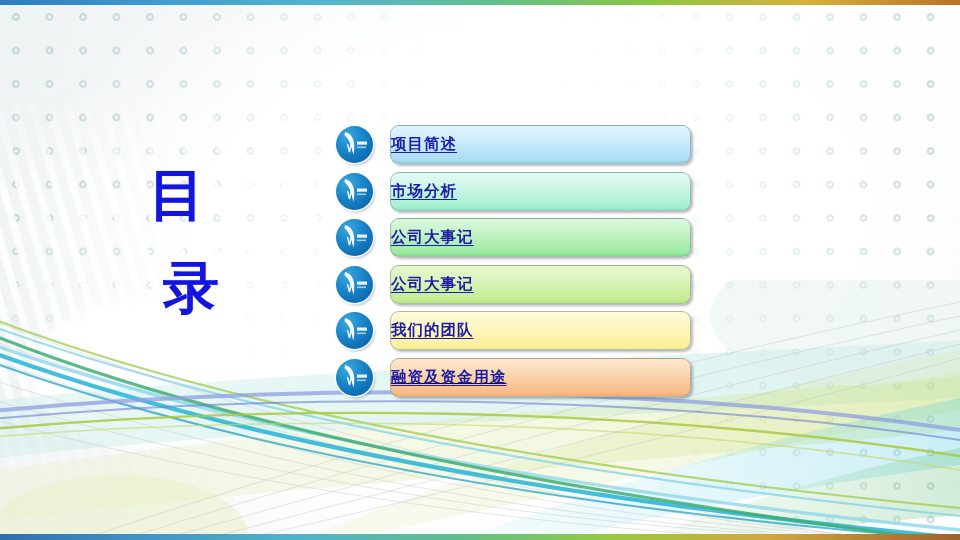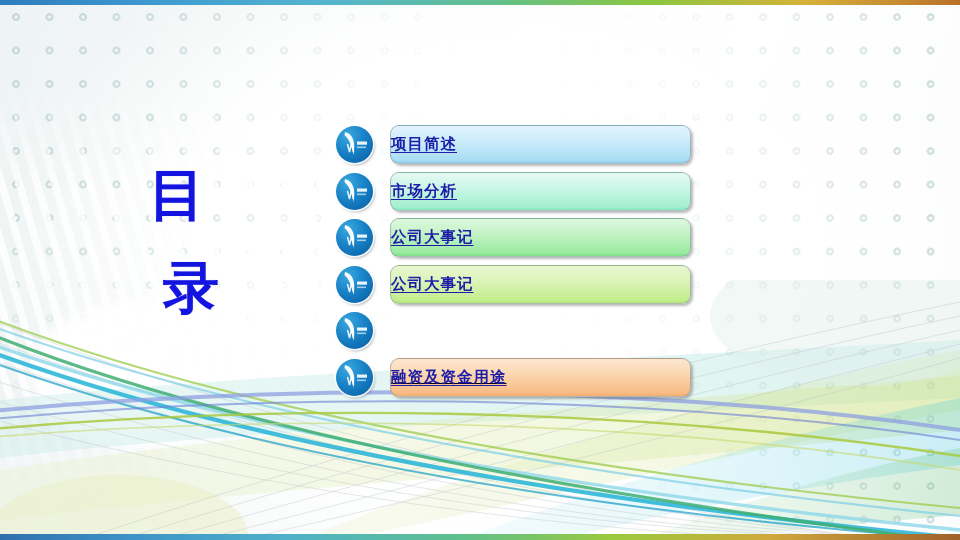--- a/index.html
+++ b/index.html
@@ -313,20 +313,23 @@
 
     <div class="menu-row">
       <div class="badge">
         <svg width="37" height="37" viewBox="0 0 37 37">
           <path d="M9 6 C17 8, 20 16, 17.5 29 C16 20, 13 13, 8.5 9 Z" fill="#ffffff" opacity="0.95"></path>
           <path d="M11.5 18 L13.5 26 L15.5 17 L17.5 26" stroke="#ffffff" stroke-width="1.5" fill="none" opacity="0.9"></path>
           <rect x="21" y="15.5" width="10" height="3.2" fill="#ffffff" opacity="0.9"></rect>
           <rect x="21" y="20.5" width="9" height="1.6" fill="#ffffff" opacity="0.6"></rect>
         </svg>
       </div>
+      <div class="bar">
+        <span class="bar-label">我们的团队</span>
+      </div>
     </div>
 
     <div class="menu-row">
       <div class="badge">
         <svg width="37" height="37" viewBox="0 0 37 37">
           <path d="M9 6 C17 8, 20 16, 17.5 29 C16 20, 13 13, 8.5 9 Z" fill="#ffffff" opacity="0.95"></path>
           <path d="M11.5 18 L13.5 26 L15.5 17 L17.5 26" stroke="#ffffff" stroke-width="1.5" fill="none" opacity="0.9"></path>
           <rect x="21" y="15.5" width="10" height="3.2" fill="#ffffff" opacity="0.9"></rect>
           <rect x="21" y="20.5" width="9" height="1.6" fill="#ffffff" opacity="0.6"></rect>
         </svg>

